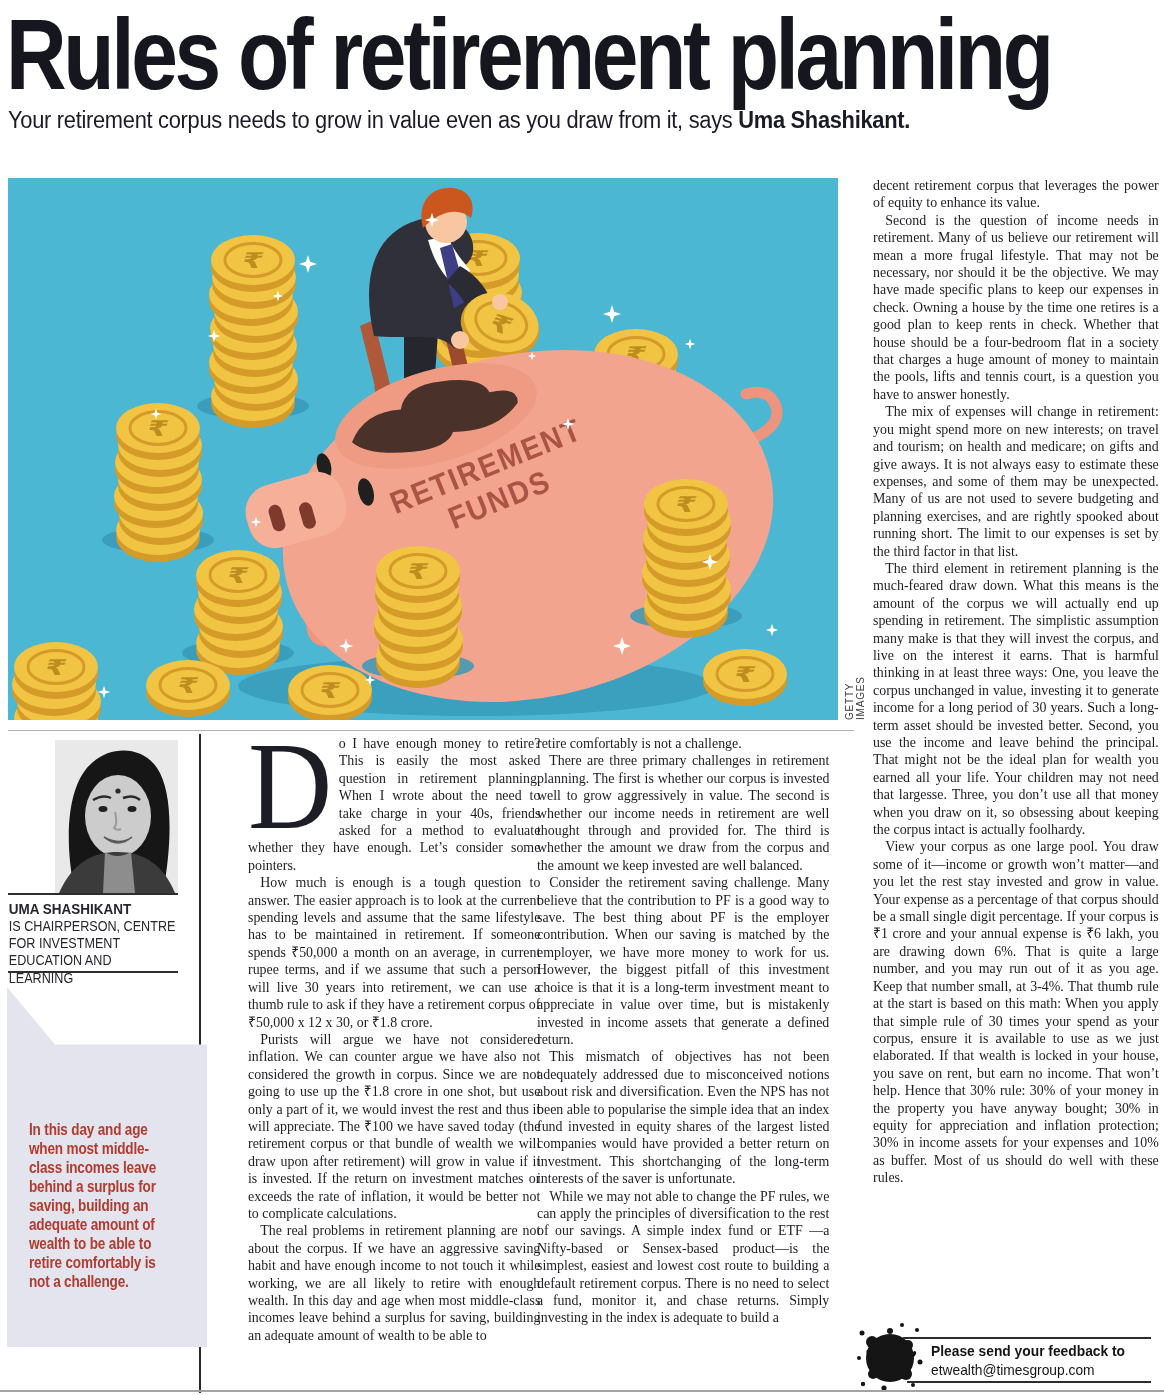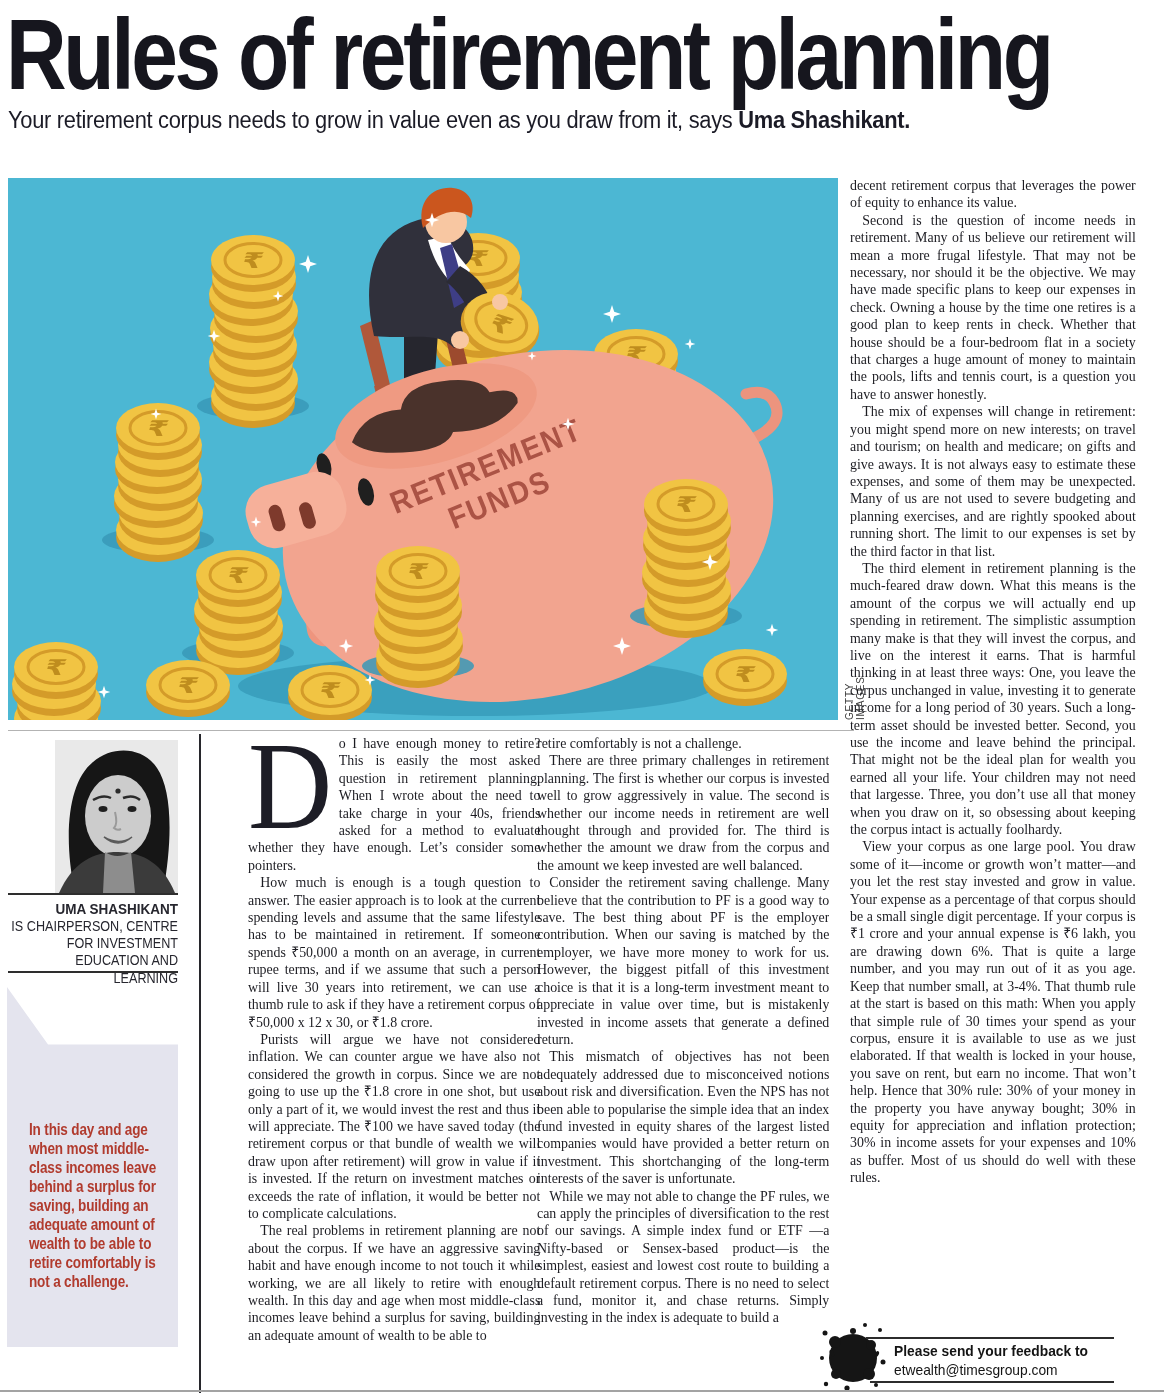--- a/index.html
+++ b/index.html
@@ -26,47 +26,47 @@
   
   .rule{background:#2e2e2e}
   .hairline{left:8px;top:730px;width:846px;height:1px;background:#b3b3b3}
   .pagebottom{left:0;top:1390px;width:1164px;height:2px;background:#a3a3a3}
   .divider{left:199px;top:734px;width:2px;height:659px;background:#27272c}
 
   
   .photo{left:55px;top:740px;width:123px;height:153px}
   .cap-rule-top{left:8px;top:893px;width:170px;height:2px}
   .cap-rule-bot{left:8px;top:971px;width:170px;height:2px}
-  .caption{left:8px;top:900px;width:170px;text-align:right}
+  .caption{left:8px;top:900px;width:170px;text-align:left}
   .caption .inner{display:inline-block;width:188px;margin-left:-18px;transform:scaleX(.9);transform-origin:100% 0;
      font-family:"Liberation Sans",sans-serif;color:#26262e;line-height:1.22}
   .caption .name{font-weight:bold;font-size:15px;display:block}
   .caption .role{font-size:14px;display:block}
 
   
-  .quotebox{left:7px;top:987px;width:171px;height:360px;background:#e4e4ee;
+  .quotebox{left:7px;top:987px;width:200px;height:360px;background:#e4e4ee;
      clip-path:polygon(0% 0%,24% 16%,100% 16%,100% 100%,0% 100%)}
   .quotebox .inner{position:absolute;left:22px;top:133px;width:157px;transform:scaleX(.82);transform-origin:0 0;
      font-family:"Liberation Sans",sans-serif;font-weight:bold;font-size:16.5px;line-height:19px;
      letter-spacing:-.2px;color:#b13b2e}
 
   
   .col{top:735px;width:292px;height:658px;overflow:hidden}
   .colinner{width:311px;transform:scaleX(.94);transform-origin:0 0;
      text-align:justify;font-size:14.8px;line-height:17.4px;color:#1c1c22}
   .col1{left:248px}.col2{left:537px}
-  .col3{left:850px;top:177px;width:286px;height:1142px;overflow:hidden}
+  .col3{left:873px;top:177px;width:286px;height:1142px;overflow:hidden}
   .col3 .colinner{width:304px}
   .colinner p{margin:0;text-indent:13px}
   .colinner p.noind{text-indent:0}
   .dropcap{float:left;font-family:"Liberation Serif",serif;font-size:124px;line-height:97px;
      padding:3px 7px 0 0;color:#1d1d26}
 
   
-  .feedback{left:820px;top:1322px;width:294px;height:72px}
+  .feedback{left:857px;top:1322px;width:294px;height:72px}
   .fb-line-top{position:absolute;left:46px;top:15px;width:248px;height:2px;background:#2c2c2c}
   .fb-line-bot{position:absolute;left:50px;top:59px;width:244px;height:2px;background:#2c2c2c}
   .fb-text{position:absolute;left:74px;top:19px;white-space:nowrap;transform:scaleX(.92);transform-origin:0 0;
      font-family:"Liberation Sans",sans-serif;font-size:15px;line-height:19px;color:#141414}
   .fb-text .l1{font-weight:bold;display:block}
   .fb-text .l2{display:block}
   .splat{position:absolute;left:0;top:0}
 
   svg text.rup{font-family:"DejaVu Sans",sans-serif;font-weight:bold;font-size:30px;fill:#bf8d1e}
   svg text.piglabel{font-family:"Liberation Sans",sans-serif;font-weight:bold;font-size:31px;

